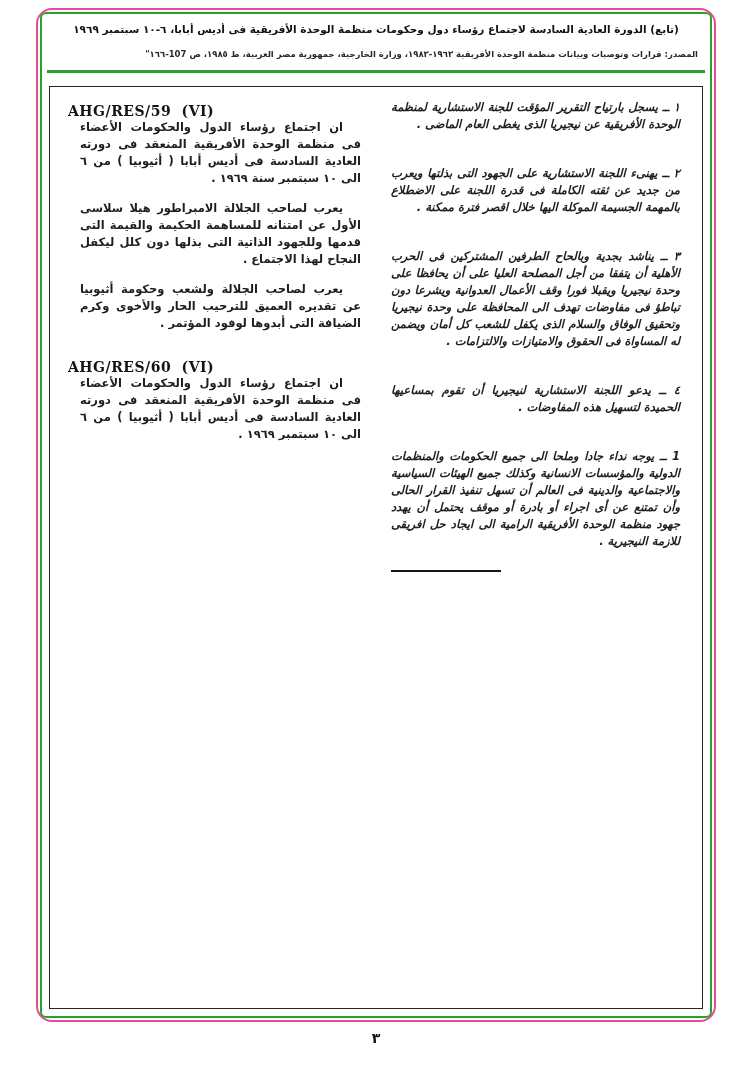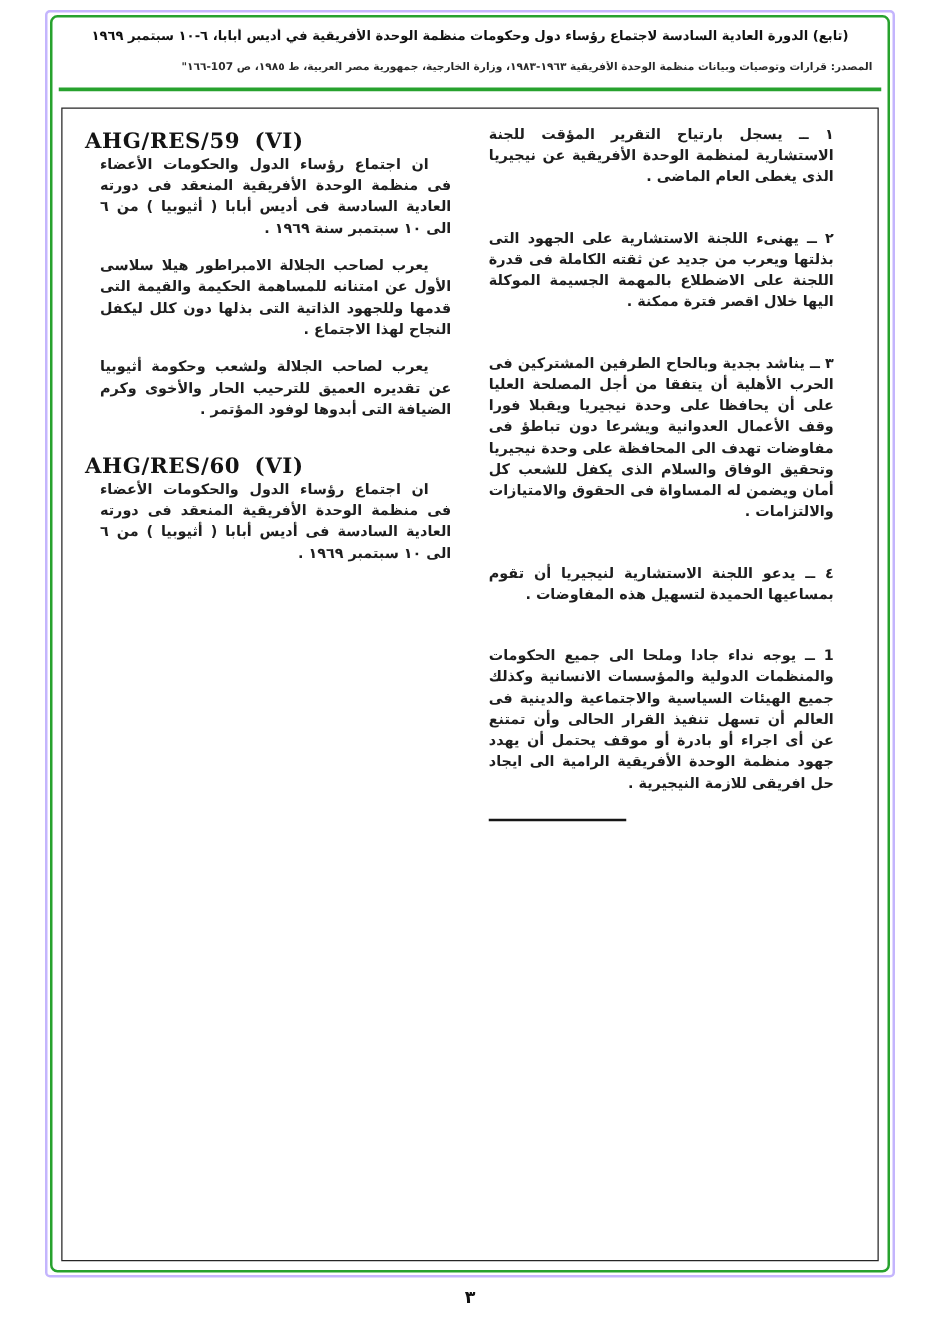--- a/index.html
+++ b/index.html
@@ -6,22 +6,22 @@
   html, body { background: #ffffff; }
   body {
     width: 752px; height: 1066px;
     position: relative;
     font-family: "DejaVu Sans", sans-serif;
     color: #1b1b1b;
     overflow: hidden;
   }
   .frame {
     position: absolute; left: 36px; top: 8px; right: 36px; bottom: 44px;
-    border: 2px solid #c4b5fd;
-    border-radius: 4px;
+    border: 2px solid #ec4899;
+    border-radius: 16px;
   }
   .frame-inner {
     position: absolute; inset: 2px;
     border: 2px solid #27a22e;
     border-radius: 6px;
   }
   .doc-header {
     position: absolute; top: 9px; left: 8px; right: 8px;
     direction: rtl; text-align: center;
     font-weight: bold; font-size: 10.5px;
@@ -49,31 +49,31 @@
     padding: 12px 18px 0 18px;
     align-items: flex-start;
   }
   .col { flex: 1; direction: rtl; min-width: 0; }
   .body-par {
     font-size: 11.5px; font-weight: bold;
     line-height: 17px;
     text-align: justify;
     color: #1e1e1e;
   }
-  .col-right .body-par { margin: 0 17px 32px 0; }
+  .col-right .body-par { margin: 0 4px 32px 0; font-style: italic; }
   .col-left  .body-par { margin: 0 0 13px 12px; text-indent: 18px; }
   .sep-rule {
     width: 110px; height: 0;
     border-top: 2px solid #161616;
     margin: -12px auto 0 0; 
   }
   .res-code {
     direction: ltr; text-align: left;
     font-family: "DejaVu Serif", serif;
-    font-weight: bold; font-size: 17px;
+    font-weight: bold; font-size: 14px;
     letter-spacing: 0.5px; word-spacing: 5px;
     margin: 4px 0 0 0;
     color: #141414;
   }
   .res-title {
     text-align: center;
     font-weight: bold; font-size: 13.5px;
     margin: 26px 0 17px 0;
     color: #141414;
   }

